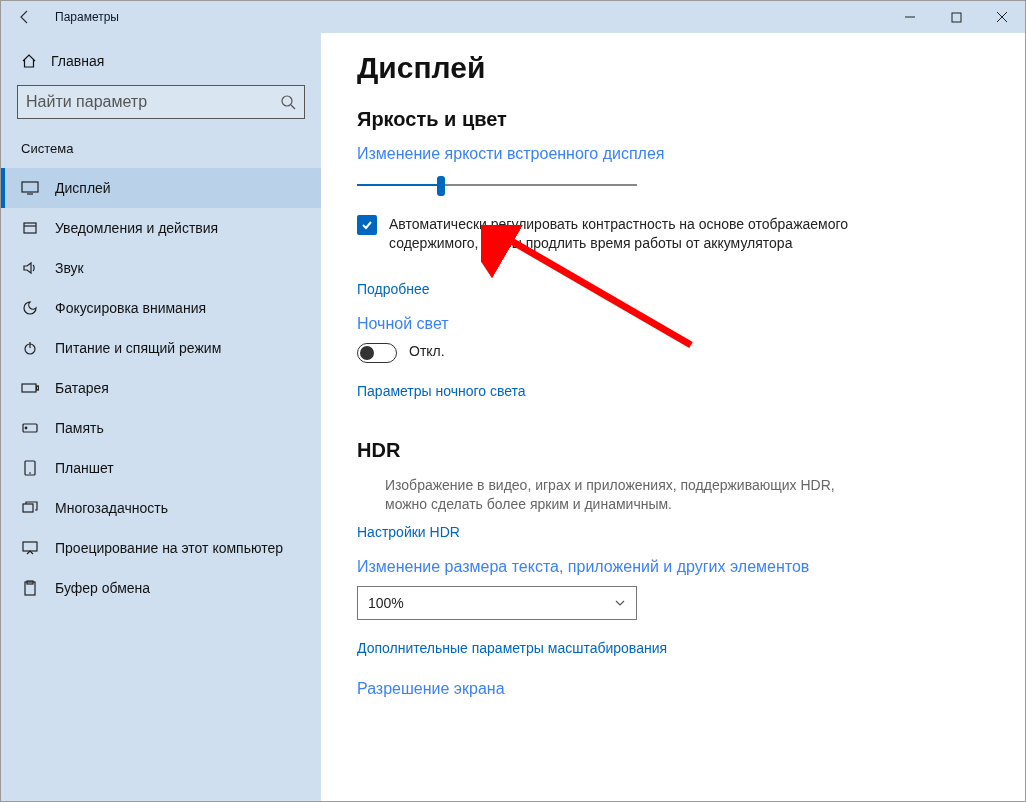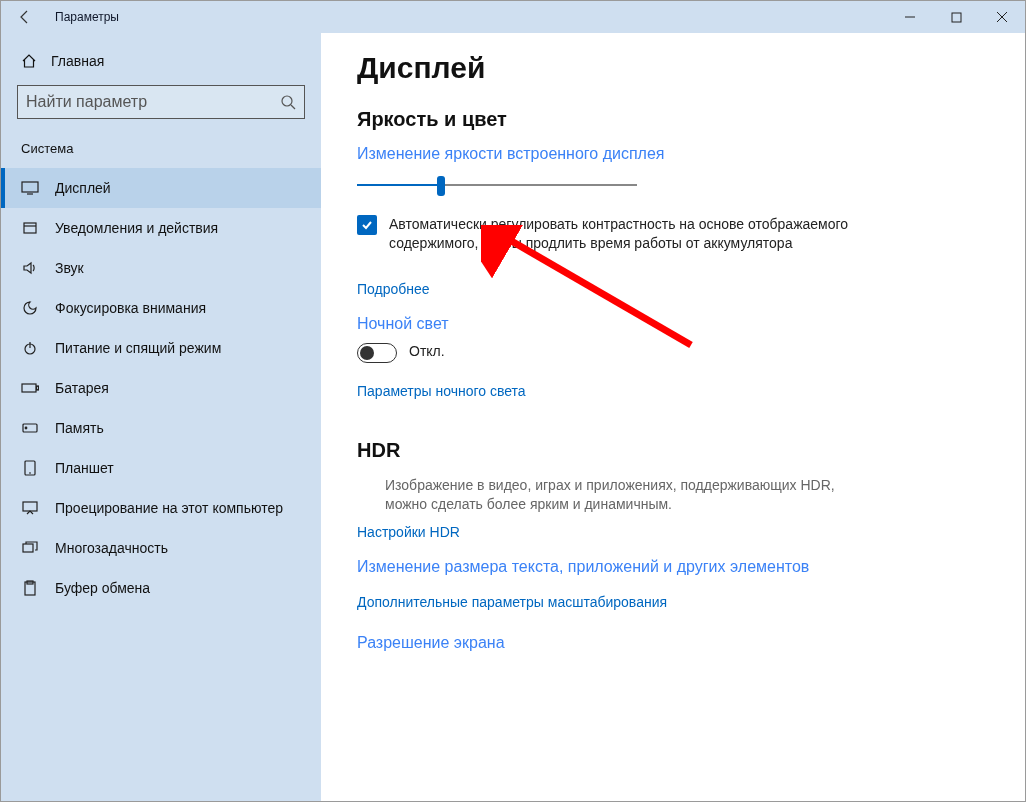--- a/index.html
+++ b/index.html
@@ -170,34 +170,34 @@
               <svg width="14" height="16" viewBox="0 0 14 16" fill="none" stroke="currentColor" stroke-width="1.2">
                 <rect x="2" y="1" width="10" height="14" rx="1"></rect>
                 <line x1="6" y1="13" x2="8" y2="13"></line>
               </svg>
             </span>
           <span>Планшет</span>
         </div>
         <div class="navitem">
           <span class="icon">
               <svg width="16" height="14" viewBox="0 0 16 14" fill="none" stroke="currentColor" stroke-width="1.2">
+                <rect x="1" y="3" width="10" height="8"></rect>
+                <path d="M4 3V1h11v8h-2"></path>
+              </svg>
+            </span>
+          <span>Многозадачность</span>
+        </div>
+        <div class="navitem">
+          <span class="icon">
+              <svg width="16" height="14" viewBox="0 0 16 14" fill="none" stroke="currentColor" stroke-width="1.2">
                 <rect x="1" y="1" width="14" height="9"></rect>
                 <path d="M5 13l3-3 3 3"></path>
               </svg>
             </span>
           <span>Проецирование на этот компьютер</span>
-        </div>
-        <div class="navitem">
-          <span class="icon">
-              <svg width="16" height="14" viewBox="0 0 16 14" fill="none" stroke="currentColor" stroke-width="1.2">
-                <rect x="1" y="3" width="10" height="8"></rect>
-                <path d="M4 3V1h11v8h-2"></path>
-              </svg>
-            </span>
-          <span>Многозадачность</span>
         </div>
         <div class="navitem">
           <span class="icon">
               <svg width="14" height="16" viewBox="0 0 14 16" fill="none" stroke="currentColor" stroke-width="1.2">
                 <rect x="2" y="2" width="10" height="13"></rect>
                 <rect x="4" y="1" width="6" height="3"></rect>
               </svg>
             </span>
           <span>Буфер обмена</span>
         </div>
@@ -233,20 +233,28 @@
         </div>
         <span class="toggle-state">Откл.</span>
       </div>
       <a class="link">Параметры ночного света</a>
 
       <h2 class="section" style="margin-top:22px">HDR</h2>
       <div class="desc">Изображение в видео, играх и приложениях, поддерживающих HDR, можно сделать более ярким и динамичным.</div>
       <a class="link" style="margin-top:4px">Настройки HDR</a>
 
       <div class="sublabel">Изменение размера текста, приложений и других элементов</div>
+      <div class="dropdown">
+        <span>100%</span>
+        <span class="chev">
+          <svg width="12" height="12" viewBox="0 0 12 12" fill="none" stroke="currentColor" stroke-width="1.2">
+              <path d="M2 4l4 4 4-4"></path>
+            </svg>
+        </span>
+      </div>
       <a class="link" style="margin-top:8px">Дополнительные параметры масштабирования</a>
 
       <div class="sublabel" style="margin-top:6px">Разрешение экрана</div>
 
       <svg class="arrow-annot" width="220" height="130" viewBox="0 0 220 130">
         <defs>
           <marker id="ah" markerWidth="12" markerHeight="12" refX="2" refY="6" orient="auto">
             <path d="M0,0 L12,6 L0,12 Z" fill="#ff0000"></path>
           </marker>
         </defs>

